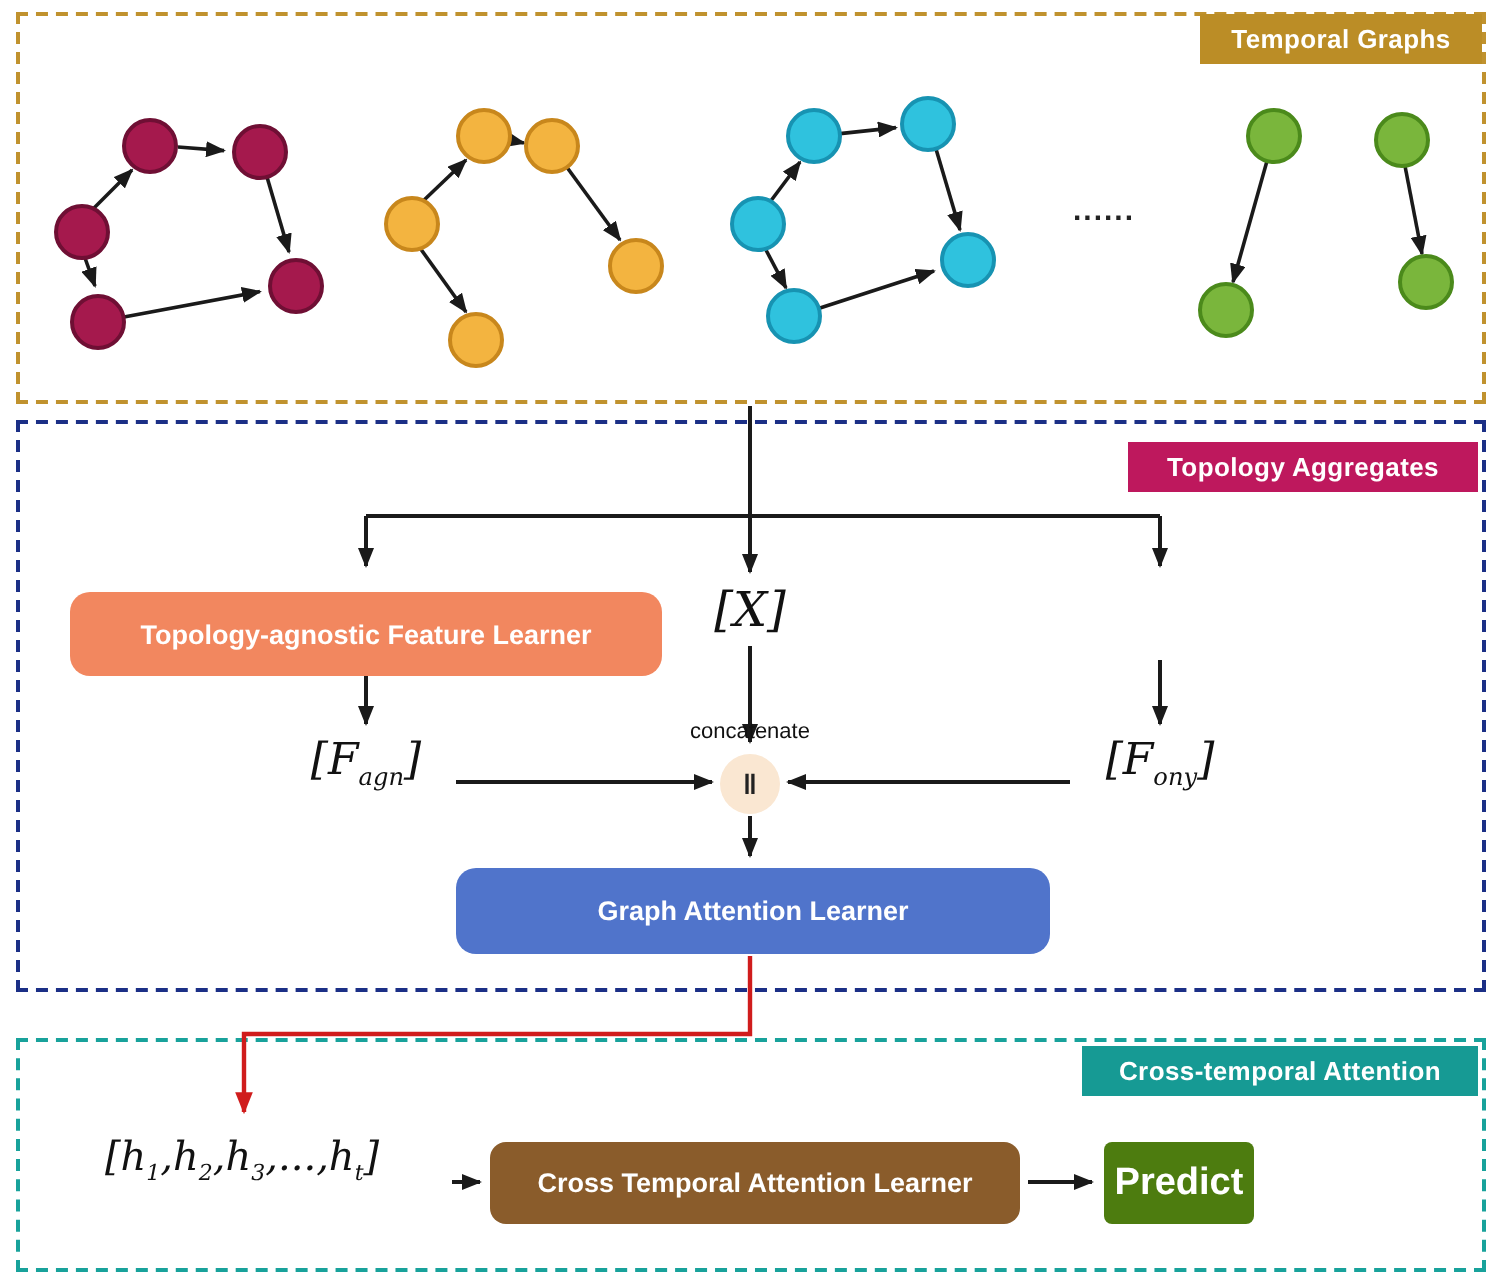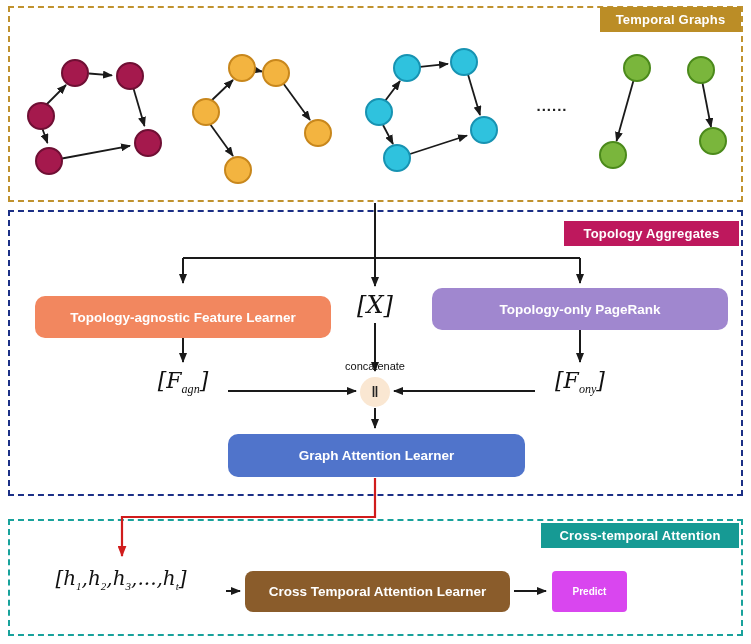--- a/index.html
+++ b/index.html
@@ -21,27 +21,27 @@
   .l-cross    { left:541px; top:523px; width:198px; background:#169a94; }
 
   .box {
     position:absolute; color:#ffffff; font-weight:bold; font-size:13.5px; text-align:center;
     display:flex; align-items:center; justify-content:center; border-radius:10px;
   }
   .box-feature  { left:35px;  top:296px; width:296px; height:42px; background:#f2875f; }
   .box-pagerank { left:432px; top:288px; width:296px; height:42px; background:#a087cf; }
   .box-gat      { left:228px; top:434px; width:297px; height:43px; background:#5074cb; }
   .box-cta      { left:245px; top:571px; width:265px; height:41px; background:#8a5c2b; border-radius:8px; }
-  .box-predict  { left:552px; top:571px; width:75px;  height:41px; background:#d946ef; border-radius:4px; font-size:10px; }
+  .box-predict  { left:552px; top:571px; width:75px;  height:41px; background:#4d7c0f; border-radius:4px; font-size:19px; }
 
   .math {
     position:absolute; font-family:"DejaVu Serif", serif; font-style:italic;
     color:#111111; text-align:center; white-space:nowrap;
   }
-  .math sub { font-size:55%; font-style:italic;font-family:Liberation Serif, serif; }
+  .math sub { font-size:55%; font-style:italic; }
   .m-x    { left:350px; top:291px; width:50px;  font-size:24px; }
   .m-fagn { left:143px; top:368px; width:80px;  font-size:22px; }
   .m-fony { left:540px; top:368px; width:80px;  font-size:22px; }
   .m-hseq { left:20px;  top:566px; width:202px; font-size:20px; }
 
   .concat-label {
     position:absolute; left:325px; top:360px; width:100px; text-align:center;
     font-size:11px; color:#111111;
   }
   .concat-circle {
@@ -142,21 +142,20 @@
     <path d="M375,478 L375,517 L122,517 L122,556" stroke="#d01c1c" stroke-width="2.2" fill="none" marker-end="url(#ahr)"></path>
   </svg>
 
   <div class="seclabel l-temporal">Temporal Graphs</div>
   <div class="seclabel l-topology">Topology Aggregates</div>
   <div class="seclabel l-cross">Cross-temporal Attention</div>
 
   <div class="dots">......</div>
 
   <div class="box box-feature">Topology-agnostic Feature Learner</div>
-  <div class="box box-pagerank">Topology-only PageRank</div>
   <div class="box box-cta">Cross Temporal Attention Learner</div>
   <div class="box box-gat">Graph Attention Learner</div>
   <div class="box box-predict">Predict</div>
 
   <div class="math m-x">[X]</div>
   <div class="math m-fagn"><span>[F</span><sub>agn</sub><span>]</span></div>
   <div class="math m-fony"><span>[F</span><sub>ony</sub><span>]</span></div>
   <div class="math m-hseq"><span>[h</span><sub>1</sub><span>,h</span><sub>2</sub><span>,h</span><sub>3</sub><span>,...,h</span><sub>t</sub><span>]</span></div>
 
   <div class="concat-label">concatenate</div>

